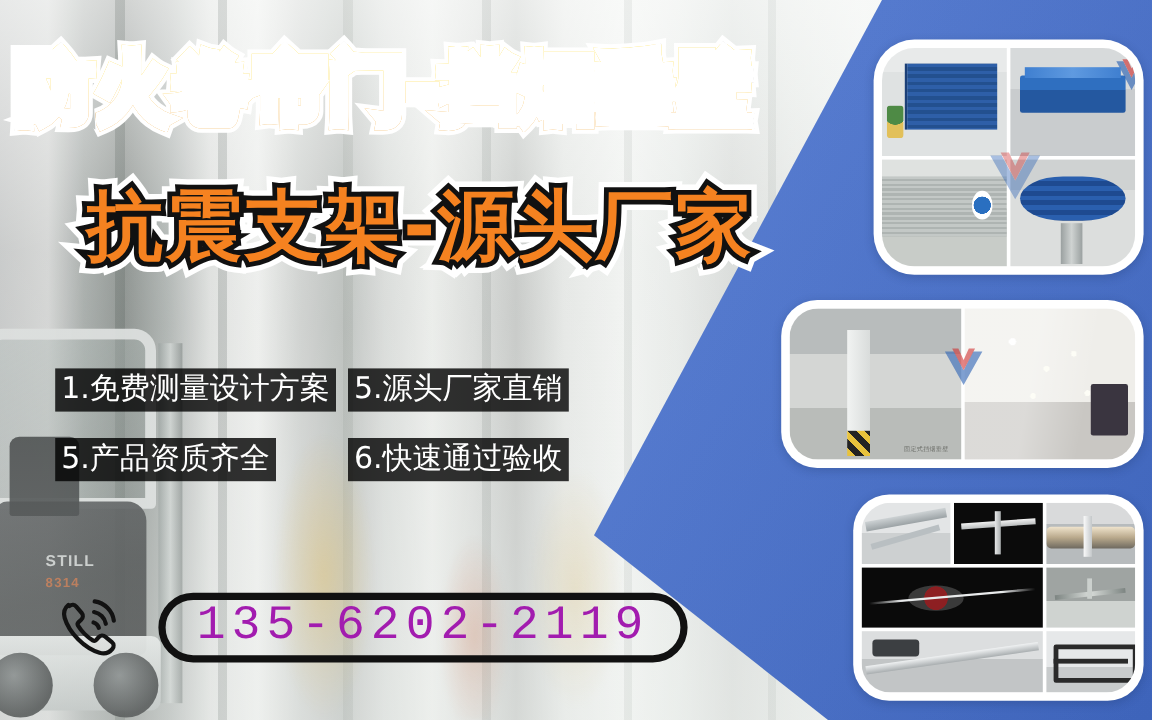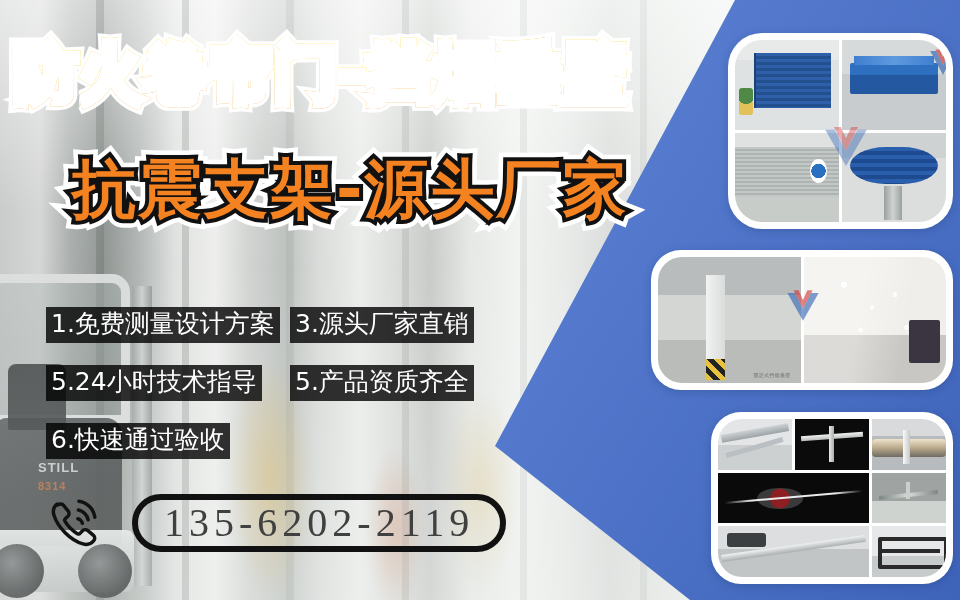--- a/index.html
+++ b/index.html
@@ -194,23 +194,23 @@
   }
   .phone-icon{ width:62px; height:62px; display:block; }
   .phone-pill{
     display:flex; align-items:center; justify-content:center;
     height:58px; padding:0 26px;
     border:6px solid #111;
     border-radius:30px;
     background:transparent;
   }
   .phone-number{
-    font-family:Liberation Serif, serif;
+    font-family:Liberation Mono, monospace;
     font-size:40px; font-weight:400;
-    color:#404040;
+    color:#a21caf;
     letter-spacing:5px;
     line-height:42px;
     white-space:nowrap;
   }
 
   
   .card{
     position:absolute;
     background:#ffffff;
     border-radius:34px;
@@ -466,22 +466,21 @@
         <span class="stroke-white">抗震支架-源头厂家</span>
         <span class="stroke-black">抗震支架-源头厂家</span>
         <span class="fill">抗震支架-源头厂家</span>
       </span>
     </div>
 
   </div>
 
   <div class="features">
     <div class="feat">1.免费测量设计方案</div>
-    <div class="feat">3.源头厂家直销</div>
-    <div class="feat">5.24小时技术指导</div>
+    <div class="feat">5.源头厂家直销</div>
     <div class="feat">5.产品资质齐全</div>
     <div class="feat">6.快速通过验收</div>
   </div>
 
   <div class="phone-row">
     <svg class="phone-icon" viewBox="0 0 64 64">
       <path d="M13.5 12.5c-3.2 2.6-4.6 6.6-3.3 11.1 1.9 6.6 6.2 13 11.6 18.4 5.4 5.4 11.8 9.7 18.4 11.6 4.5 1.3 8.5-.1 11.1-3.3 1.5-1.9 1.3-4.3-.5-5.8l-5.5-4.6c-1.8-1.5-4.4-1.3-5.9.4l-2 2.2c-.8.9-2 1.1-3 .5-2.6-1.6-5-3.5-7.1-5.6-2.1-2.1-4-4.5-5.6-7.1-.6-1-.4-2.2.5-3l2.2-2c1.7-1.5 1.9-4.1.4-5.9l-4.6-5.5c-1.5-1.8-3.9-2-5.8-.5z" fill="none" stroke="#121212" stroke-width="3.6" stroke-linejoin="round"></path>
       <path d="M36 9.5c4.2.6 8 2.5 11 5.5 3 3 4.9 6.8 5.5 11" fill="none" stroke="#121212" stroke-width="3.6" stroke-linecap="round"></path>
       <path d="M35.5 18.6c2.5.5 4.8 1.7 6.6 3.5 1.8 1.8 3 4.1 3.5 6.6" fill="none" stroke="#121212" stroke-width="3.6" stroke-linecap="round"></path>
       <path d="M35 27.6c1.1.3 2.1.9 2.9 1.7.8.8 1.4 1.8 1.7 2.9" fill="none" stroke="#121212" stroke-width="3.6" stroke-linecap="round"></path>

